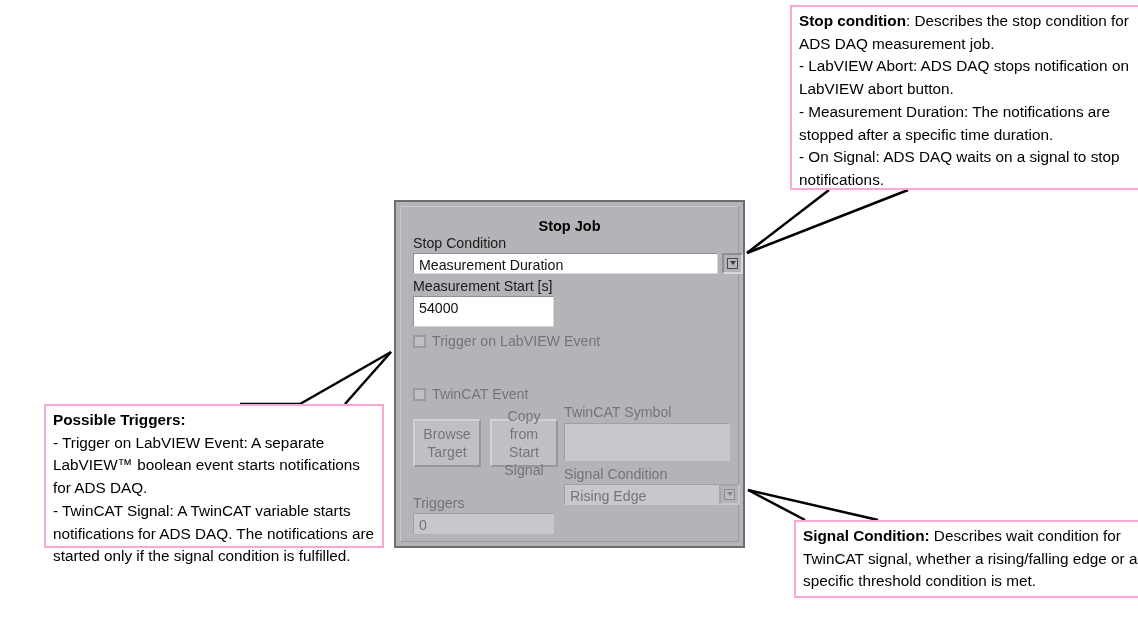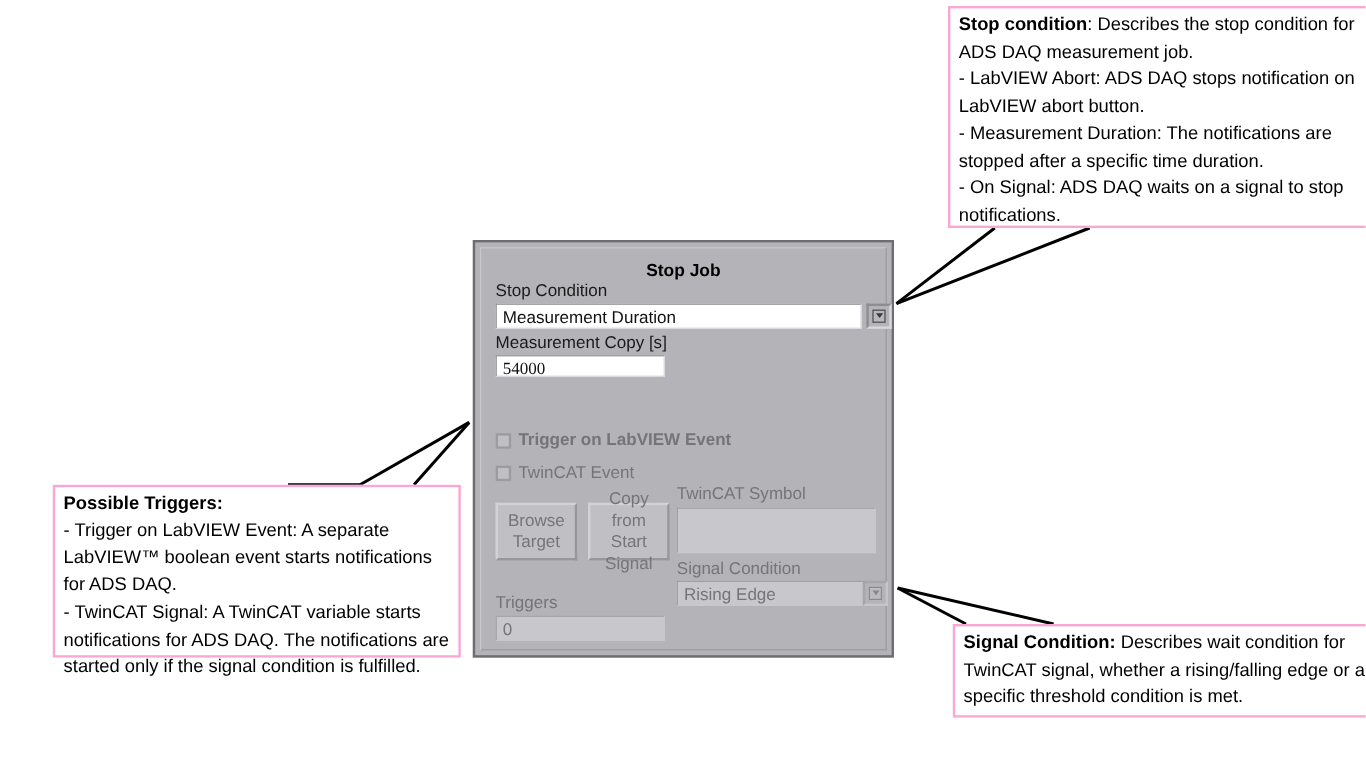--- a/index.html
+++ b/index.html
@@ -249,25 +249,25 @@
     <div class="fld-label" style="left:12px; top:28px;">Stop Condition</div>
 
     <div class="text-field" style="left:12px; top:46px; width:305px; height:21px;">Measurement Duration</div>
 
     <div class="combo-arrow" style="left:321px; top:46px;">
       <span class="glyph">
           <i></i>
         </span>
     </div>
 
-    <div class="fld-label" style="left:12px; top:71px;">Measurement Copy [s]</div>
-
-    <div class="text-field" style="left:12px; top:89px; width:141px; height:18px;font-family:Liberation Serif, serif;">54000</div>
-
-    <div class="checkbox-row" style="left:12px; top:152px;font-weight:bold;">
+    <div class="fld-label" style="left:12px; top:71px;">Measurement Start [s]</div>
+
+    <div class="text-field" style="left:12px; top:89px; width:141px; height:31px;">54000</div>
+
+    <div class="checkbox-row" style="left:12px; top:126px;">
       <span class="checkbox-box"></span>
       <span class="checkbox-label">Trigger on LabVIEW Event</span>
     </div>
 
     <div class="checkbox-row" style="left:12px; top:179px;">
       <span class="checkbox-box"></span>
       <span class="checkbox-label">TwinCAT Event</span>
     </div>
 
     <div class="push-button" style="left:12px; top:212px; width:68px; height:48px;">Browse

